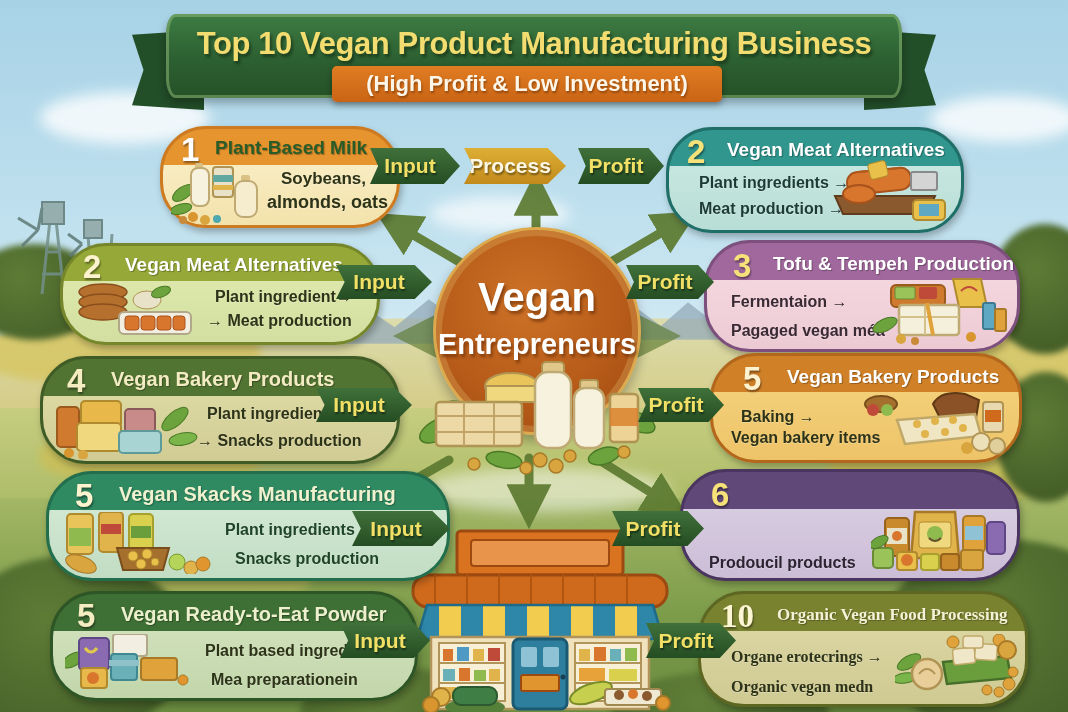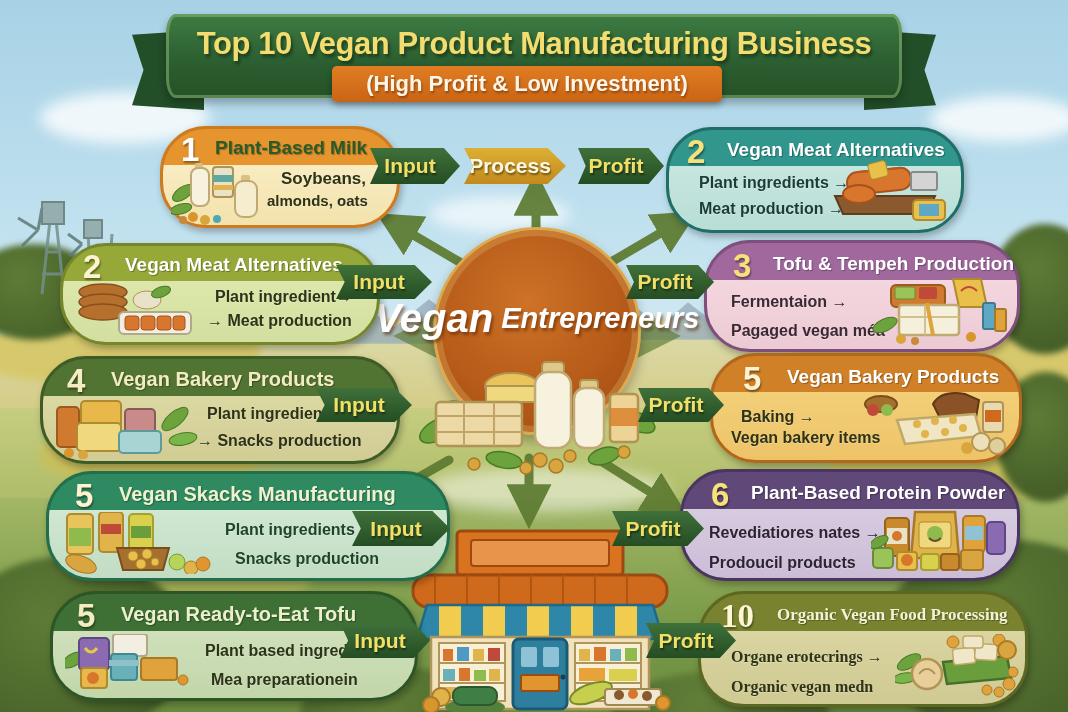--- a/index.html
+++ b/index.html
@@ -26,21 +26,21 @@
           text-shadow:2px 3px 3px rgba(15,35,12,.55);}
   .sub-banner{left:332px;top:66px;width:390px;height:36px;z-index:8;border-radius:5px;
           background:linear-gradient(180deg,#e07d22,#c96415);display:flex;align-items:center;justify-content:center;
           color:#fdf6e8;font-size:22px;font-weight:bold;box-shadow:0 3px 6px rgba(0,0,0,.35);
           text-shadow:1px 2px 2px rgba(90,40,0,.5);}
   
   .circle{left:433px;top:227px;width:208px;height:208px;border-radius:50%;z-index:3;
           background:radial-gradient(circle at 45% 36%,#cd7227 0%,#b55a18 58%,#9d4b12 100%);
           border:3px solid #dca94e;
           box-shadow:inset 0 0 0 6px rgba(235,195,115,.28),0 6px 12px rgba(0,0,0,.28);
-          display:flex;flex-direction:row;align-items:center;justify-content:center;gap:8px;padding-bottom:26px;box-sizing:border-box;font-style:italic;}
+          display:flex;flex-direction:column;align-items:center;justify-content:center;gap:8px;padding-bottom:26px;box-sizing:border-box;}
   .circle .l1{font-size:40px;font-weight:bold;color:#fff;text-shadow:2px 3px 3px rgba(90,35,0,.55);}
   .circle .l2{font-size:29px;font-weight:bold;color:#fff;text-shadow:2px 3px 3px rgba(90,35,0,.55);}
   
   .chev{display:flex;align-items:center;justify-content:center;z-index:5;
         clip-path:polygon(0 0,82% 0,100% 50%,82% 100%,0 100%,9% 50%);
         background:linear-gradient(180deg,#40713a,#254d23);
         color:#f2e066;font-weight:bold;font-size:21px;padding-right:10px;box-sizing:border-box;
         text-shadow:1px 2px 2px rgba(0,0,0,.45);}
   .chev.gold{background:linear-gradient(180deg,#ddaf34,#c28a1c);color:#fdf8e6;}
   
@@ -254,21 +254,21 @@
   </div>
 <div class="abs chev" style="left:646px;top:623px;width:90px;height:35px;">
     <span>Profit</span>
   </div>
 
 <div class="box" style="left:160px;top:126px;width:234px;height:96px;border-color:#cd7a20;
             background:linear-gradient(180deg,#e5942e 0%,#e5942e 37%,#f8ecc2 37%,#f3e2ab 100%);">
   <span class="num" style="left:18px;top:4px;color:#ffffff;">1</span>
   <span class="title" style="left:52px;top:8px;color:#2a5c28;">Plant-Based Milk</span>
   <span class="line" style="left:118px;top:40px;font-size:17px;">Soybeans,</span>
-  <span class="line" style="left:104px;top:63px;font-size:15px;">almonds, oats</span>
+  <span class="line" style="left:104px;top:63px;font-size:18px;">almonds, oats</span>
   <svg class="illus" style="left:8px;top:30px;" width="104" height="66" viewBox="0 0 104 66">
     <ellipse cx="12" cy="34" rx="12" ry="6" transform="rotate(-35 12 34)" fill="#6da33c" stroke="#4a7a26"></ellipse>
     <ellipse cx="10" cy="50" rx="11" ry="5" transform="rotate(-15 10 50)" fill="#6da33c" stroke="#4a7a26"></ellipse>
     <rect x="24" y="4" width="8" height="6" rx="2" fill="#d9c083"></rect>
     <rect x="20" y="9" width="18" height="38" rx="7" fill="#f7f2de" stroke="#c0aa74" stroke-width="2"></rect>
     <rect x="42" y="8" width="20" height="30" rx="3" fill="#e8e2c8" stroke="#b09454" stroke-width="2"></rect>
     <rect x="42" y="16" width="20" height="7" fill="#5fa8a0"></rect>
       <rect x="42" y="26" width="20" height="5" fill="#e0b44a"></rect>
     <rect x="70" y="16" width="9" height="7" rx="2" fill="#d9c083"></rect>
     <rect x="64" y="22" width="22" height="36" rx="8" fill="#f5edce" stroke="#c0aa74" stroke-width="2"></rect>
@@ -347,21 +347,21 @@
     <ellipse cx="20" cy="52" rx="16" ry="8" transform="rotate(20 20 52)" fill="#d9a53e" stroke="#a87a28"></ellipse>
     <circle cx="116" cy="50" r="8" fill="#b5d45a" stroke="#7a9c2e"></circle>
       <circle cx="130" cy="56" r="7" fill="#e0b44a" stroke="#a87a28"></circle>
       <circle cx="142" cy="52" r="7" fill="#e0952e" stroke="#a87a28"></circle>
   </svg>
 </div>
 
 <div class="box" style="left:50px;top:591px;width:362px;height:104px;border-color:#2d5526;
             background:linear-gradient(180deg,#3e6f35 0%,#3e6f35 36%,#cfe0ba 36%,#c2d6aa 100%);">
   <span class="num" style="left:24px;top:5px;color:#f5edc2;">5</span>
-  <span class="title" style="left:68px;top:9px;color:#edf0cc;font-size:20px;">Vegan Ready-to-Eat Tofu</span>
+  <span class="title" style="left:68px;top:9px;color:#edf0cc;font-size:20px;">Vegan Ready-to-Eat Powder</span>
   <span class="line" style="left:152px;top:48px;">Plant based ingredients</span>
   <span class="line" style="left:158px;top:77px;">Mea preparationein</span>
   <svg class="illus" style="left:12px;top:40px;" width="140" height="60" viewBox="0 0 140 60">
     <ellipse cx="8" cy="26" rx="12" ry="6" transform="rotate(-30 8 26)" fill="#6da33c" stroke="#4a7a26"></ellipse>
     <rect x="14" y="4" width="30" height="32" rx="4" fill="#8a6ab0" stroke="#5f4684" stroke-width="2"></rect>
     <path d="M20,14 q6,8 12,0" stroke="#e0c84a" stroke-width="3" fill="none"></path>
     <rect x="48" y="0" width="34" height="22" rx="3" fill="#f2efe2" stroke="#b0a888" stroke-width="2"></rect>
     <rect x="46" y="20" width="26" height="26" rx="3" fill="#6ab0b8" stroke="#3f8a92" stroke-width="2"></rect>
     <rect x="44" y="26" width="30" height="6" fill="#8fc2c8"></rect>
     <rect x="76" y="24" width="36" height="22" rx="3" fill="#e0a23a" stroke="#a87a28" stroke-width="2"></rect>
@@ -439,22 +439,20 @@
     <rect x="122" y="20" width="16" height="12" fill="#cf6a1c"></rect>
     <circle cx="118" cy="52" r="9" fill="#ece0b8" stroke="#b09454" stroke-width="2"></circle>
     <circle cx="134" cy="56" r="8" fill="#e0cf9a" stroke="#b09454" stroke-width="2"></circle>
     <circle cx="104" cy="58" r="6" fill="#d9a53e"></circle>
   </svg>
 </div>
 
 <div class="box" style="left:680px;top:469px;width:334px;height:106px;border-color:#4a3560;
             background:linear-gradient(180deg,#604878 0%,#604878 35%,#d7cbe0 35%,#cbbdd6 100%);">
   <span class="num" style="left:28px;top:6px;color:#f7e27a;">6</span>
-  <span class="title" style="left:68px;top:10px;color:#ffffff;">Plant-Based Protein Powder</span>
-  <span class="line" style="left:26px;top:52px;color:#2c2432;">Revediatiores nates →</span>
   <span class="line" style="left:26px;top:82px;color:#2c2432;">Prodoucil products</span>
   <svg class="illus" style="right:6px;top:36px;" width="140" height="66" viewBox="0 0 140 66">
     <path d="M44,4 L84,4 L88,50 L40,50 Z" fill="#e0b44a" stroke="#a87a28" stroke-width="2.5"></path>
     <rect x="48" y="14" width="32" height="26" rx="3" fill="#f0d87e" stroke="#b08a2e"></rect>
     <circle cx="64" cy="26" r="8" fill="#8fba4e"></circle>
       <path d="M58,30 q6,6 12,0" stroke="#6a4e2e" stroke-width="2" fill="none"></path>
     <rect x="14" y="10" width="24" height="38" rx="4" fill="#c98a2e" stroke="#96621c" stroke-width="2"></rect>
     <rect x="16" y="20" width="20" height="16" fill="#e8e2c8"></rect>
       <circle cx="26" cy="28" r="5" fill="#d9762e"></circle>
     <rect x="92" y="8" width="22" height="36" rx="4" fill="#e0a23a" stroke="#a87a28" stroke-width="2"></rect>

